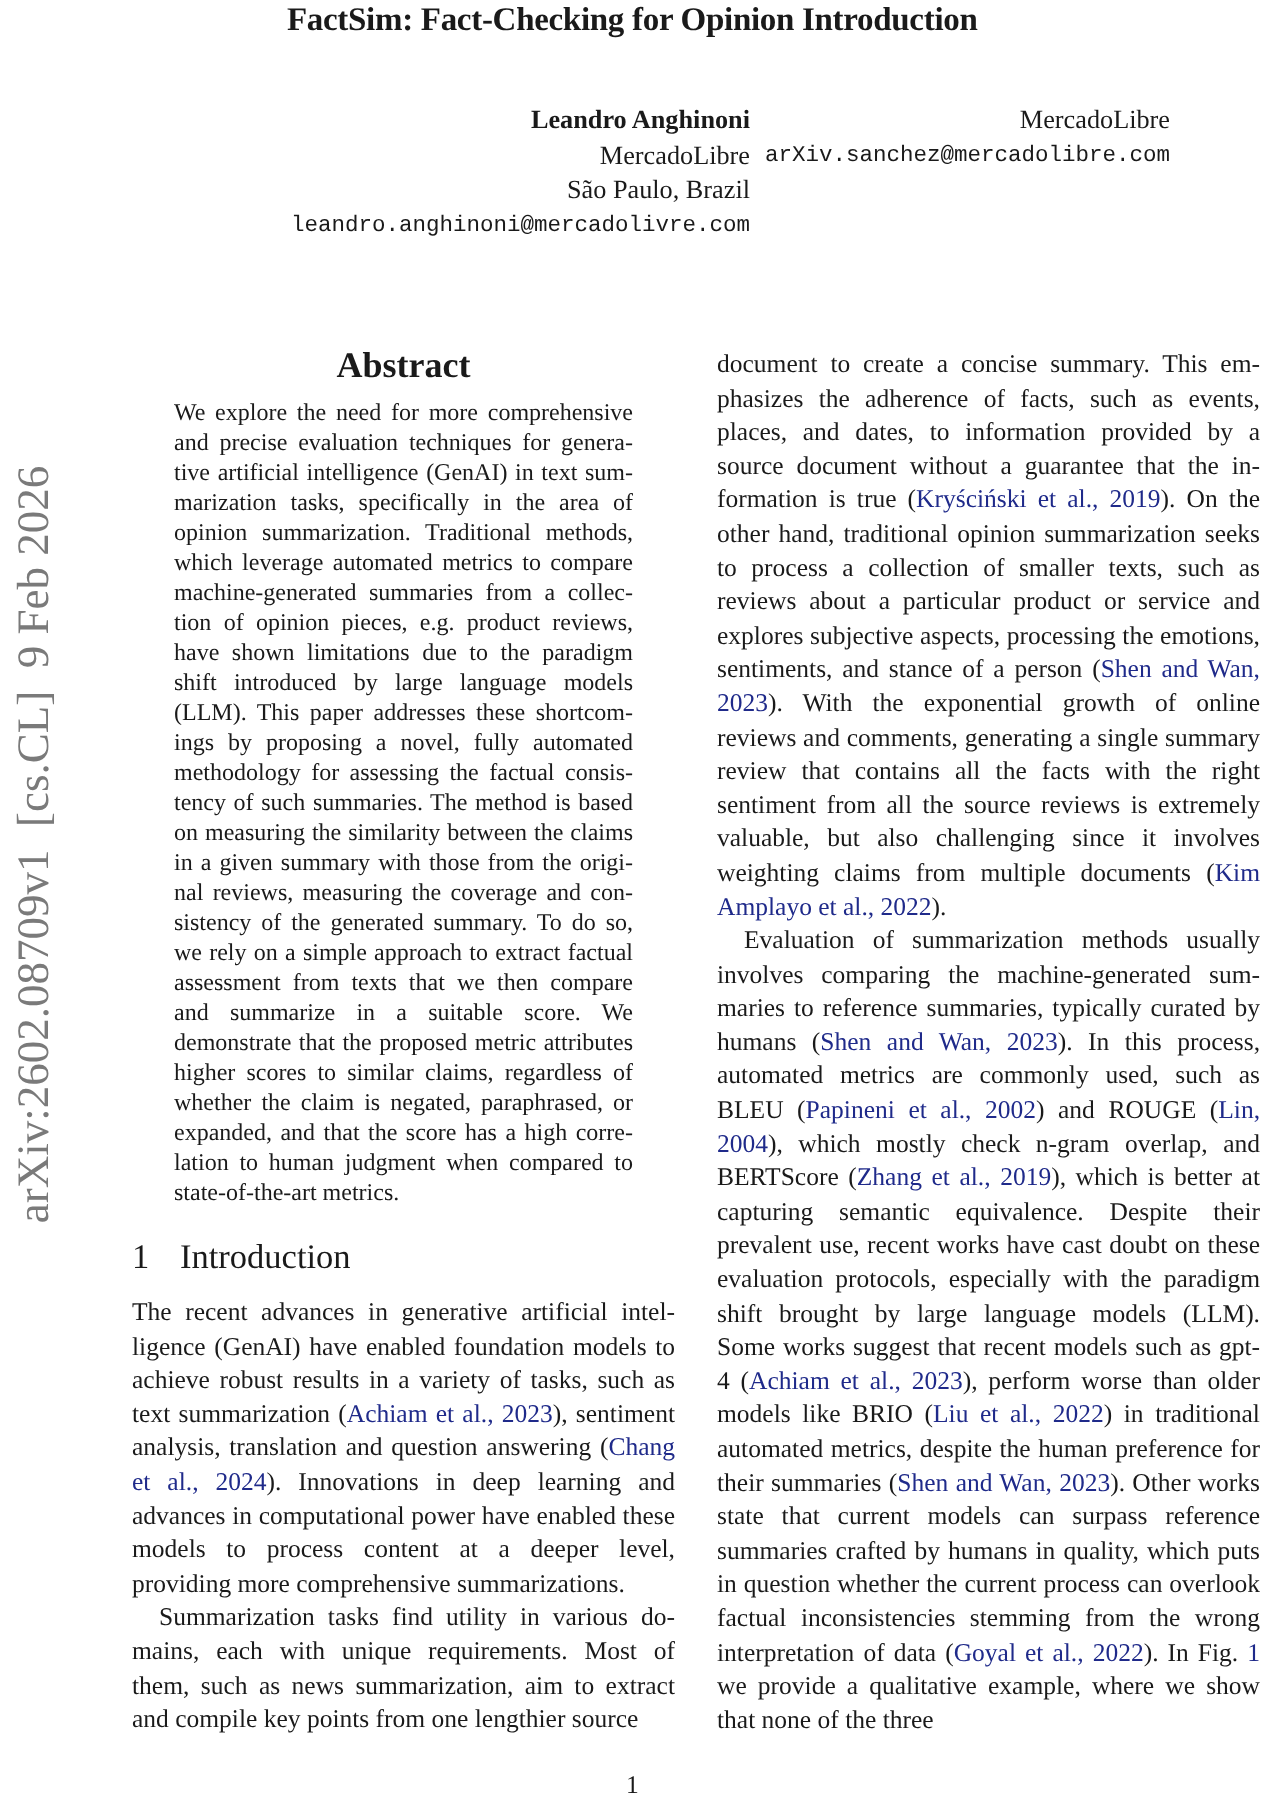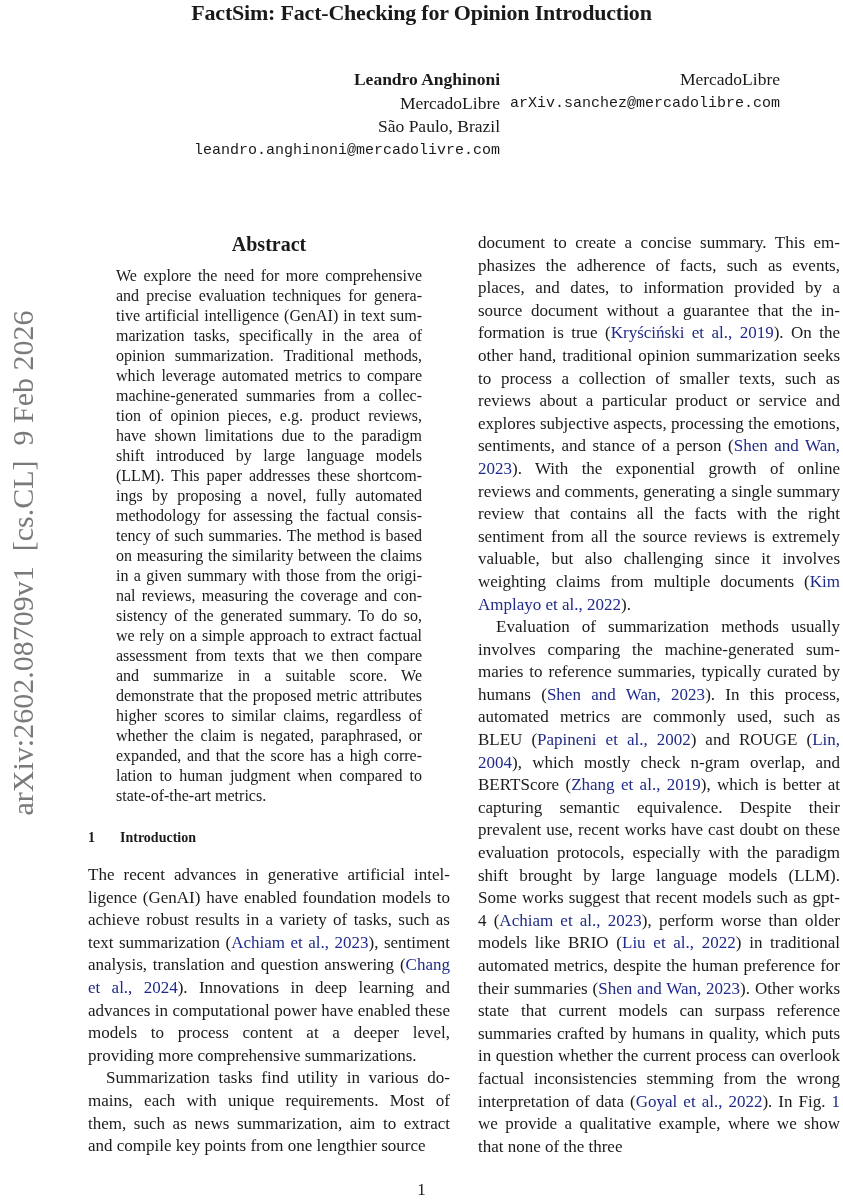--- a/index.html
+++ b/index.html
@@ -23,28 +23,28 @@
 
   .side-label {
     position: absolute; left: -257px; top: 545px; width: 560px; height: 36px;
     transform: rotate(-90deg); transform-origin: center center;
     font-size: 30px; line-height: 36px; color: #7a7a7a; white-space: nowrap; text-align: center;
     font-family: "Liberation Serif", serif;
   }
 
   .abstract-heading {
     position: absolute; left: 116px; width: 306px; top: 232px;
-    text-align: center; font-weight: bold; font-size: 20px; line-height: 24px;
+    text-align: center; font-weight: bold; font-size: 24px; line-height: 24px;
   }
   .abstract-body {
     position: absolute; left: 116px; width: 306px; top: 266px;
     font-size: 16px; line-height: 20px; text-align: justify; hyphens: manual;
   }
   .section-heading {
-    position: absolute; left: 88px; top: 826px; font-weight: bold; font-size: 14px; line-height: 24px;
+    position: absolute; left: 88px; top: 826px; font-weight: normal; font-size: 23px; line-height: 24px;
   }
   .section-heading .num { display: inline-block; width: 32px; }
 
   .col-left {
     position: absolute; left: 88px; width: 362px; top: 864px;
     font-size: 17px; line-height: 22.6px; text-align: justify;
   }
   .col-right {
     position: absolute; left: 478px; width: 362px; top: 232px;
     font-size: 17px; line-height: 22.6px; text-align: justify;

